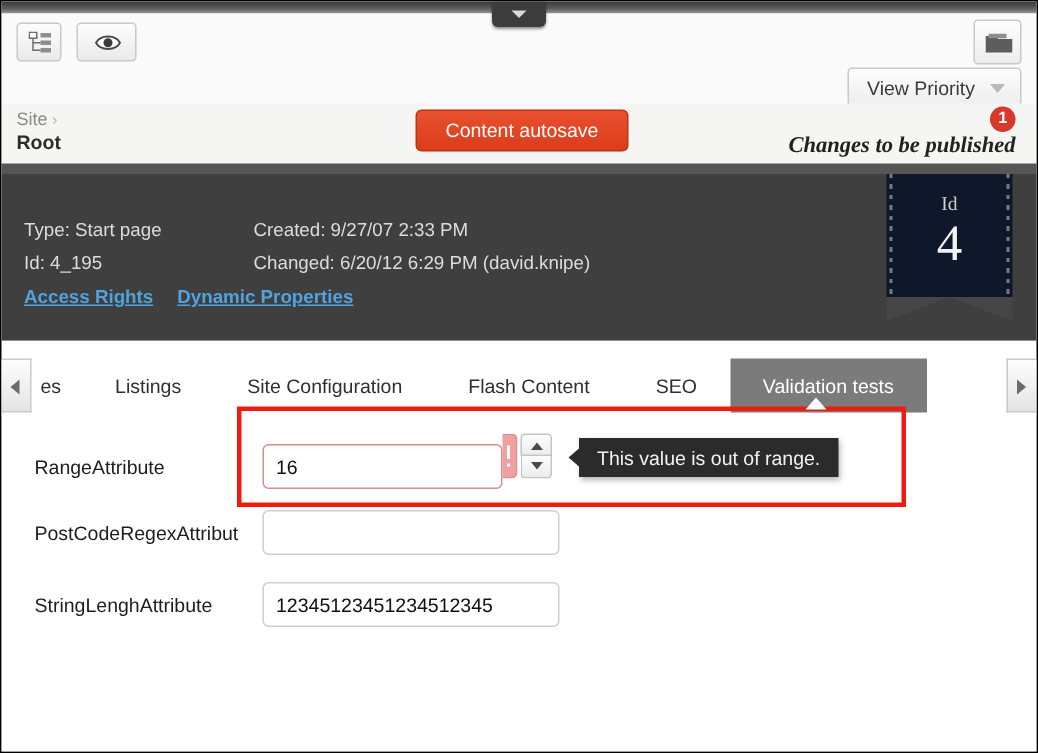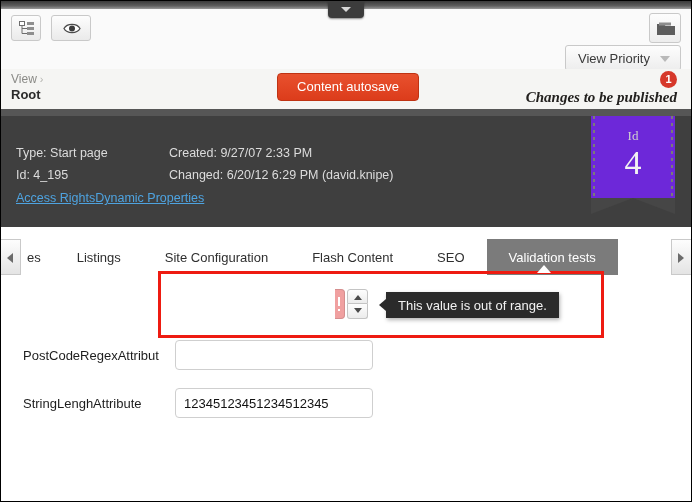--- a/index.html
+++ b/index.html
@@ -196,34 +196,36 @@
   }
   #meta-type { left: 15px; top: 37px; }
   #meta-id   { left: 15px; top: 59px; }
   #meta-created { left: 168px; top: 37px; }
   #meta-changed { left: 168px; top: 59px; }
 
   .meta-links {
     position: absolute;
     left: 15px; top: 82px;
     display: flex;
+    gap: 16px;
+    font-weight: bold;
   }
   .meta-links a {
     font-size: 12.5px;
     color: #4ea3e0;
     text-decoration: underline;
     cursor: pointer;
   }
 
   
   .id-ribbon {
     position: absolute;
     right: 16px; top: 7px;
     width: 84px; height: 82px;
-    background: #6d28d9;
+    background: #0f172a;
     z-index: 5;
   }
   .id-ribbon::before,
   .id-ribbon::after {
     content: "";
     position: absolute;
     top: 0; bottom: 0;
     width: 2px;
     background-image: repeating-linear-gradient(#7a7a7a 0 3px, transparent 3px 7px);
   }
@@ -497,21 +499,21 @@
     </div>
 
     <div class="view-priority">
       <span>View Priority</span>
       <span class="vp-chev"></span>
     </div>
   </div>
 
   <div class="crumb-row">
     <div class="crumb-root">
-      <span>View</span><span class="sep">›</span>
+      <span>Site</span><span class="sep">›</span>
     </div>
     <div class="crumb-title">Root</div>
   </div>
 
   <div class="autosave-btn">Content autosave</div>
   <div class="publish-badge">1</div>
   <div class="publish-note">Changes to be published</div>
 
   <div class="info-panel">
     <div class="info-inner"></div>
@@ -557,20 +559,24 @@
           <span>Validation tests</span>
         </div>
     </div>
     <div class="tab-scroll" id="tab-scroll-right">
       <div class="arr"></div>
     </div>
   </div>
 
   <div class="form-body">
 
+    <div class="field-row" id="row-range">
+      <div class="field-label">RangeAttribute</div>
+      <input class="field-input invalid" type="text" value="16" style="">
+    </div>
 
     <div class="field-row" id="row-postcode">
       <div class="field-label">PostCodeRegexAttribut</div>
       <input class="field-input" type="text" value="" style="">
     </div>
 
     <div class="field-row" id="row-stringlength">
       <div class="field-label">StringLenghAttribute</div>
       <input class="field-input" type="text" value="12345123451234512345" style="">
     </div>

